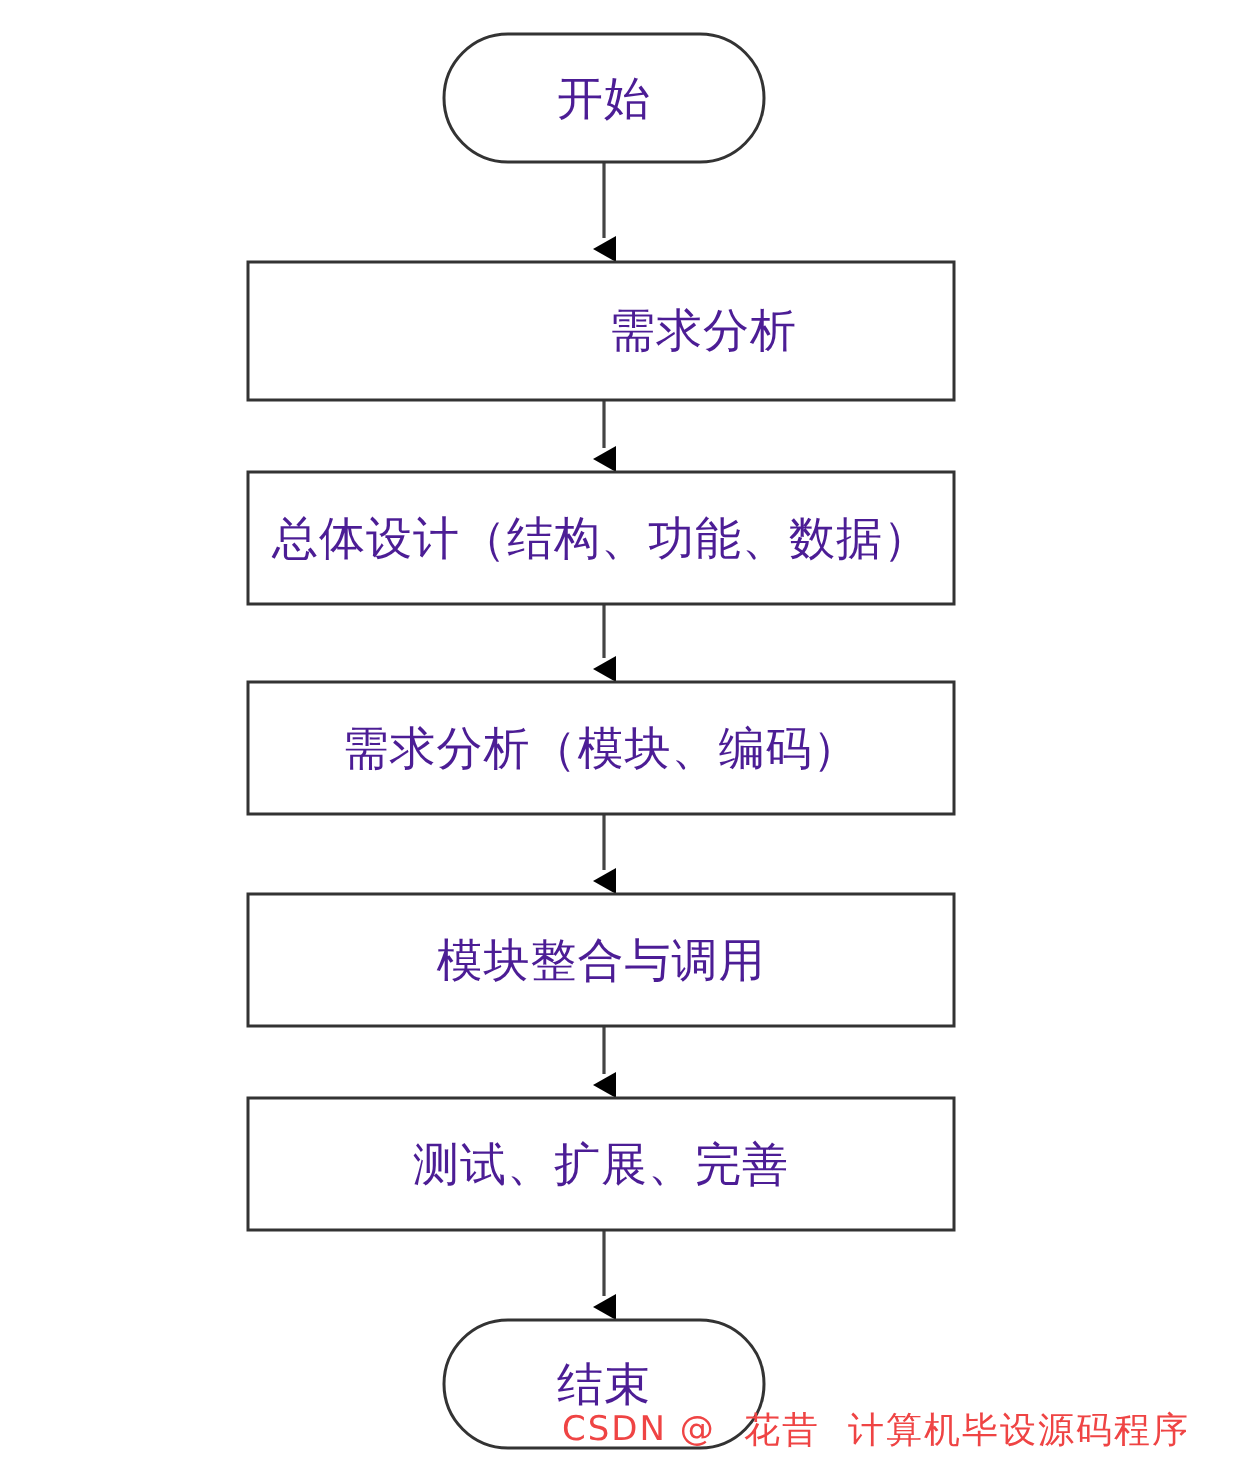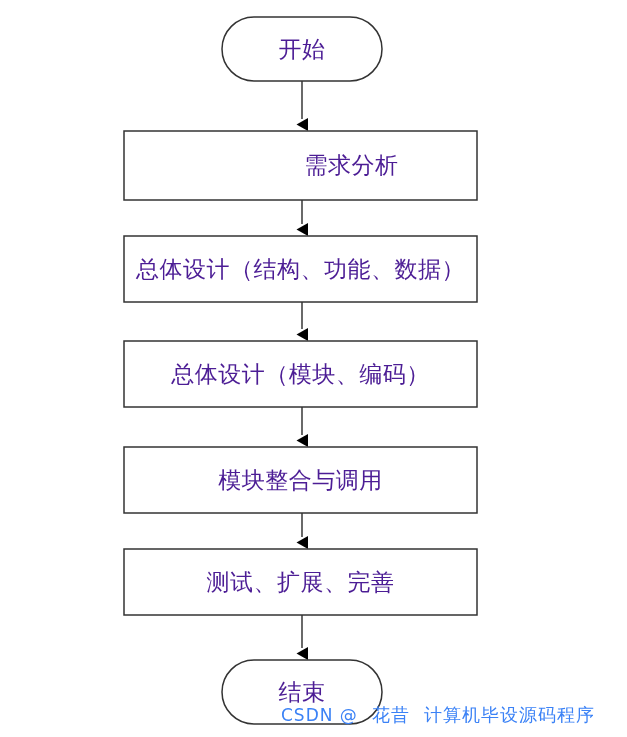--- a/index.html
+++ b/index.html
@@ -40,21 +40,21 @@
     pointer-events: none;
   }
   .terminal-label {
     font-size: 23px;
   }
   .process-label {
     font-size: 23px;
   }
   .watermark {
     position: absolute;
-    color: #3b82f6;
+    color: #ef4444;
     font-family: "DejaVu Sans", "Liberation Sans", sans-serif;
     font-size: 17px;
     letter-spacing: 1px;
     white-space: nowrap;
     user-select: none;
   }
   .wm-cn {
     font-family: "DejaVu Serif", "Liberation Serif", serif;
     font-size: 18px;
   }
@@ -104,21 +104,21 @@
 
     <rect x="222" y="660" width="160" height="64" rx="32" ry="32" fill="#ffffff" stroke="#333333" stroke-width="1.5"></rect>
   </svg>
 
   <div class="node-label terminal-label" style="left:222px; top:17px; width:160px; height:64px;">开始</div>
 
   <div class="node-label process-label" style="left:124px; top:131px; width:399px; height:69px;margin-left:28px;">需求分析</div>
 
   <div class="node-label process-label" style="left:124px; top:236px; width:353px; height:66px;">总体设计（结构、功能、数据）</div>
 
-  <div class="node-label process-label" style="left:124px; top:341px; width:353px; height:66px;">总体设计（模块、编码）</div>
+  <div class="node-label process-label" style="left:124px; top:341px; width:353px; height:66px;">需求分析（模块、编码）</div>
 
   <div class="node-label process-label" style="left:124px; top:447px; width:353px; height:66px;">模块整合与调用</div>
 
   <div class="node-label process-label" style="left:124px; top:549px; width:353px; height:66px;">测试、扩展、完善</div>
 
   <div class="node-label terminal-label" style="left:222px; top:660px; width:160px; height:64px;text-align:center;">结束</div>
 
   <div class="watermark" style="left:281px; top:705px;">CSDN @</div>
   <div class="watermark wm-cn" style="left:372px; top:703px;">花昔</div>
   <div class="watermark wm-cn" style="left:424px; top:703px;text-align:center;">计算机毕设源码程序</div>

